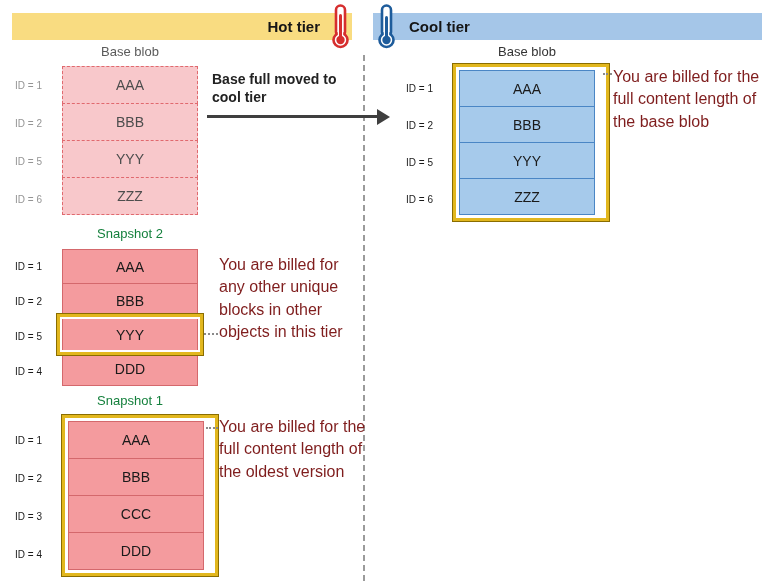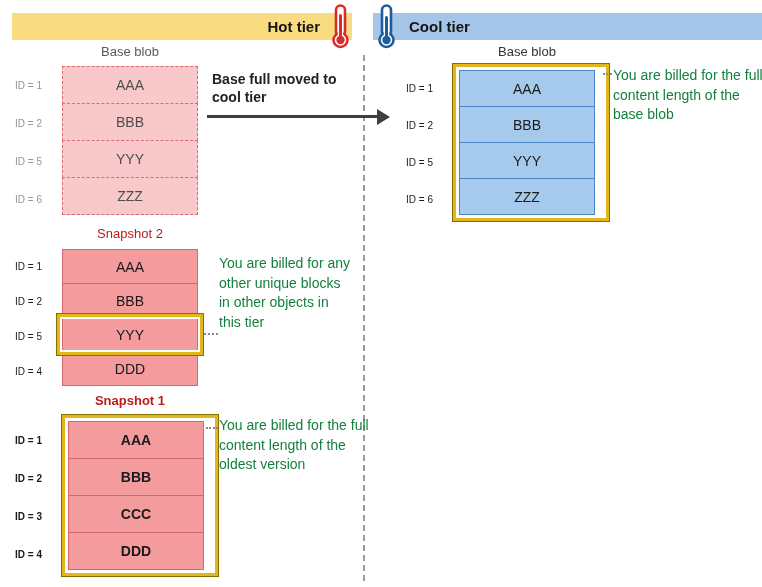--- a/index.html
+++ b/index.html
@@ -14,61 +14,61 @@
   }
   #hot-bar  { left:12px;  width:340px; background:#F9DC81; justify-content:flex-end; padding-right:32px; }
   #cool-bar { left:373px; width:411px; background:#A5C6E8; padding-left:36px; }
   .therm { position:absolute; top:3px; width:23px; height:46px; }
   #hot-therm  { left:329px; }
   #cool-therm { left:375px; }
   
   #divider { position:absolute; left:363px; top:55px; height:526px; width:0; border-left:2px dashed #9B9B9B; }
   
   .group  { position:absolute; }
-  .gtitle { font-size:13px; color:#b91c1c; text-align:center; height:20px; margin-left:50px; width:136px; }
+  .gtitle { font-size:13px; color:#15803d; text-align:center; height:20px; margin-left:50px; width:136px; }
   .grow   { display:flex; align-items:flex-start; }
   .ids    { width:50px; box-sizing:border-box; }
   .idl    { display:flex; align-items:center; padding-left:3px; font-size:10px; color:#1a1a1a; }
   .cells  { width:144px; }
   .cell   { display:flex; align-items:center; justify-content:center; font-size:14px;
             color:#1a1a1a; box-sizing:border-box; position:relative; width:136px; }
   .cell:not(:first-child) { margin-top:-1px; }
 
   #g-hotbase { left:12px; top:44px; }
   #g-hotbase .gtitle { color:#5a5a5a; margin-bottom:2px; }
   #g-hotbase .idl, #g-hotbase .cell { height:38px; }
   #g-hotbase .idl  { color:#949494; }
   #g-hotbase .cell { background:#F8C8CB; border:1px dashed #E0696E; color:#4d4d4d; }
 
   #g-snap2 { left:12px; top:226px; }
   #g-snap2 .gtitle { margin-bottom:3px; }
   #g-snap2 .idl, #g-snap2 .cell { height:35px; }
   #g-snap2 .cell { background:#F49B9E; border:1px solid #D4686C; }
 
-  #g-snap1 { left:12px; top:393px;font-weight:bold; }
+  #g-snap1 { left:12px; top:393px; }
   #g-snap1 .gtitle { margin-bottom:2px; }
   #g-snap1 .idl, #g-snap1 .cell { height:38px; }
   #g-snap1 .cell { background:#F49B9E; border:1px solid #D4686C; }
 
   #g-coolbase { left:403px; top:44px; }
   #g-coolbase .gtitle { color:#333; width:148px; margin-bottom:0; }
   #g-coolbase .idl, #g-coolbase .cell { height:37px; }
   #g-coolbase .cell { background:#A6CAEB; border:1px solid #4A86C5; }
 
   .gold-wrap { border:3px solid #E2B71E; box-shadow:0 0 0 1px #8A6D00; padding:3px; background:#fff; }
   .ids.pad6  { padding-top:6px; }
 
   .hl-frame {
     position:absolute; left:-6px; right:-6px; top:-4px; bottom:-4px;
     border:3px solid #E2B71E;
     box-shadow:0 0 0 1px #8A6D00, inset 0 0 0 2px #ffffff;
     z-index:3; pointer-events:none;
   }
   
-  .note      { position:absolute; font-size:14px; line-height:1.4; color:#15803d; }
+  .note      { position:absolute; font-size:16px; line-height:1.4; color:#7f1d1d; }
   .bold-note { position:absolute; font-size:14px; font-weight:700; line-height:1.32; color:#222; }
   #note-move  { left:212px; top:70px;  width:130px; }
   #note-snap2 { left:219px; top:254px; width:132px; }
   #note-snap1 { left:219px; top:416px; width:150px; }
   #note-cool  { left:613px; top:66px;  width:150px; }
   .leader { position:absolute; border-top:2px dotted #8a8a8a; }
   #leader-snap2 { left:204px; top:333px; width:14px; }
   #leader-snap1 { left:206px; top:427px; width:12px; }
   #leader-cool  { left:603px; top:73px;  width:9px; }
   

